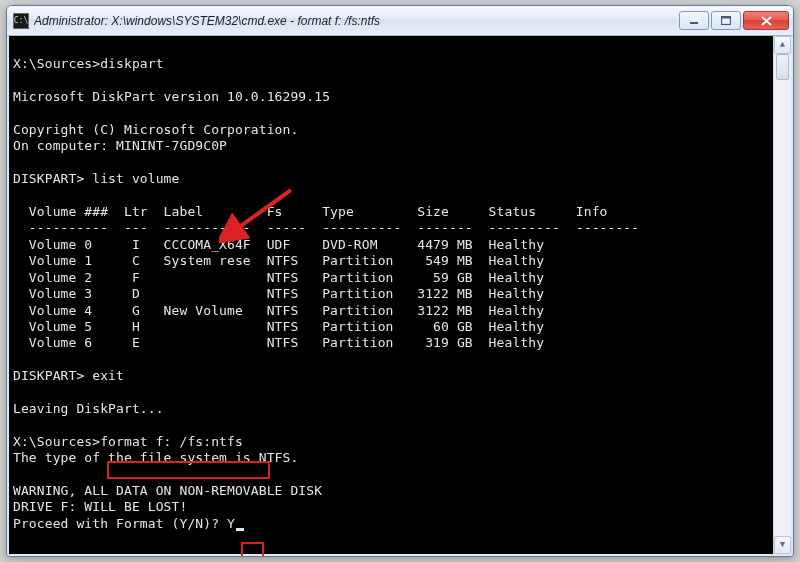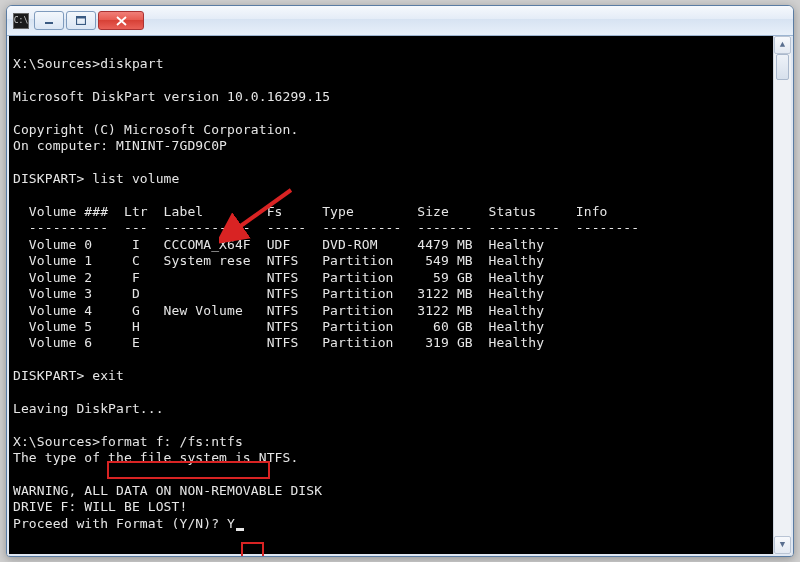--- a/index.html
+++ b/index.html
@@ -132,20 +132,21 @@
     vertical-align: baseline; position:relative; top:3px; margin-left:1px;
   }
 </style>
 </head>
 <body>
 
 <div class="window">
 
   <div class="titlebar">
     <span class="title-icon">C:\</span>
+    <span class="title-text">Administrator: X:\windows\SYSTEM32\cmd.exe - format  f: /fs:ntfs</span>
     <div class="win-buttons">
       <div class="win-btn min">
         <svg width="10" height="8">
             <rect x="1" y="5" width="8" height="2" fill="#3a5a82"></rect>
           </svg>
       </div>
       <div class="win-btn max">
         <svg width="10" height="9">
             <rect x="0.5" y="0.5" width="9" height="8" fill="none" stroke="#3a5a82" stroke-width="1.2"></rect>
             <rect x="0.5" y="0.5" width="9" height="2" fill="#3a5a82"></rect>

